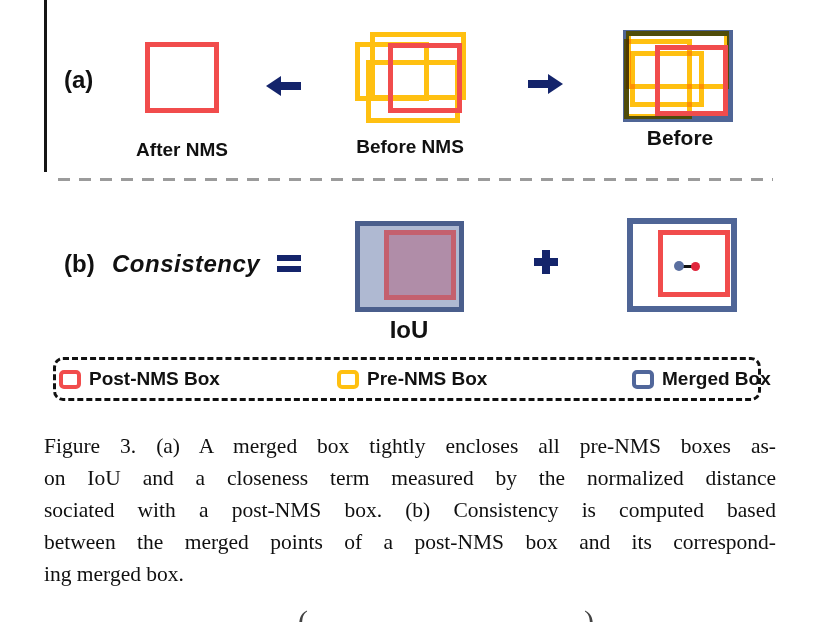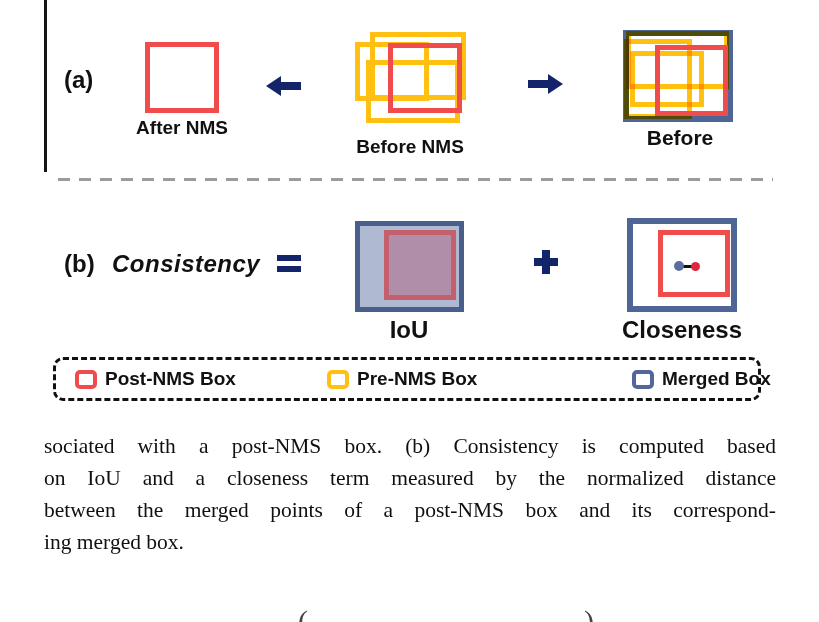--- a/index.html
+++ b/index.html
@@ -10,21 +10,21 @@
   .panel-label{font-weight:bold;font-size:24px;color:#111;}
   .box-label{font-weight:bold;font-size:19px;color:#111;text-align:center;}
   
   .red-border{border:5px solid #F14C4C;}
   .yellow-border{border:5px solid #FFC011;}
   
   #left-rule{left:44px;top:0;width:3px;height:172px;background:#151515;}
   
   #a-label{left:64px;top:66px;}
   #after-box{left:145px;top:42px;width:74px;height:71px;background:#fff;}
-  #after-label{left:116px;top:117px;width:132px;}
+  #after-label{left:116px;top:139px;width:132px;}
   
   .arrow{position:absolute;width:36px;height:20px;}
   .arrow .bar{position:absolute;top:6px;width:22px;height:8px;background:#14246B;}
   .arrow .head-left{position:absolute;left:0;top:0;width:0;height:0;
     border-top:10px solid transparent;border-bottom:10px solid transparent;
     border-right:15px solid #14246B;}
   .arrow .head-right{position:absolute;right:0;top:0;width:0;height:0;
     border-top:10px solid transparent;border-bottom:10px solid transparent;
     border-left:15px solid #14246B;}
   #arrow-left{left:266px;top:76px;} #arrow-left .bar{left:13px;}
@@ -66,22 +66,22 @@
   #close-inner{left:34px;top:15px;width:72px;height:67px;background:#fff;}
   #center-line{left:56px;top:50px;width:15px;height:3px;background:#111;}
   #merged-dot{left:50px;top:46px;width:10px;height:10px;border-radius:50%;background:#5A6FA0;}
   #post-dot{left:67px;top:47px;width:9px;height:9px;border-radius:50%;background:#E0263C;}
   #closeness-label{left:613px;top:316px;width:138px;font-size:24px;}
   
   #legend-box{left:53px;top:357px;width:708px;height:44px;border:3px dashed #111;border-radius:10px;}
   .legend-item{position:absolute;top:8px;display:flex;align-items:center;gap:8px;}
   .legend-swatch{box-sizing:border-box;width:22px;height:19px;border-radius:5px;background:#fff;}
   .legend-label{font-weight:bold;font-size:19px;color:#111;white-space:nowrap;}
-  #legend-item-post{left:19px;}
-  #legend-item-pre{left:271px;}
+  #legend-item-post{left:3px;}
+  #legend-item-pre{left:281px;}
   #legend-item-merged{left:536px;padding-left:40px;}
   #legend-swatch-post{border:4px solid #F14C4C;}
   #legend-swatch-pre{border:4px solid #FFC011;}
   #legend-swatch-merged{border:4px solid #51679B;}
   
   #caption{left:44px;top:430px;width:732px;font-family:"Liberation Serif",serif;
     font-size:21.5px;line-height:32px;color:#101010;}
   .cap-line{text-align:justify;text-align-last:justify;}
   .cap-line.last{text-align-last:left;}
   
@@ -149,40 +149,40 @@
     <span class="p-h"></span>
   </div>
 
   <div id="close-cluster" class="abs">
     <div id="close-outer" class="bb"></div>
     <div id="close-inner" class="bb red-border"></div>
     <div id="center-line" class="abs"></div>
     <div id="merged-dot" class="abs"></div>
     <div id="post-dot" class="abs"></div>
   </div>
-  <div id="closeness-label" class="abs box-label">Closeness</div>
 
   <div id="legend-box" class="bb">
     <div id="legend-item-post" class="legend-item">
       <span id="legend-swatch-post" class="legend-swatch"></span>
       <span class="legend-label">Post-NMS Box</span>
     </div>
     <div id="legend-item-pre" class="legend-item">
       <span id="legend-swatch-pre" class="legend-swatch"></span>
       <span class="legend-label">Pre-NMS Box</span>
     </div>
     <div id="legend-item-merged" class="legend-item">
       <span id="legend-swatch-merged" class="legend-swatch"></span>
       <span class="legend-label">Merged Box</span>
     </div>
   </div>
 
   <div id="caption" class="abs">
+    <div class="cap-line">Figure 3. (a) A merged box tightly encloses all pre-NMS boxes as-</div>
+    <div class="cap-line">on IoU and a closeness term measured by the normalized distance</div>
     <div class="cap-line">sociated with a post-NMS box. (b) Consistency is computed based</div>
-    <div class="cap-line">on IoU and a closeness term measured by the normalized distance</div>
     <div class="cap-line">between the merged points of a post-NMS box and its correspond-</div>
     <div class="cap-line last">ing merged box.</div>
   </div>
 
   <span id="paren-open" class="paren-frag">(</span>
   <span id="paren-close" class="paren-frag">)</span>
 
 </div>
 
 </body></html>

